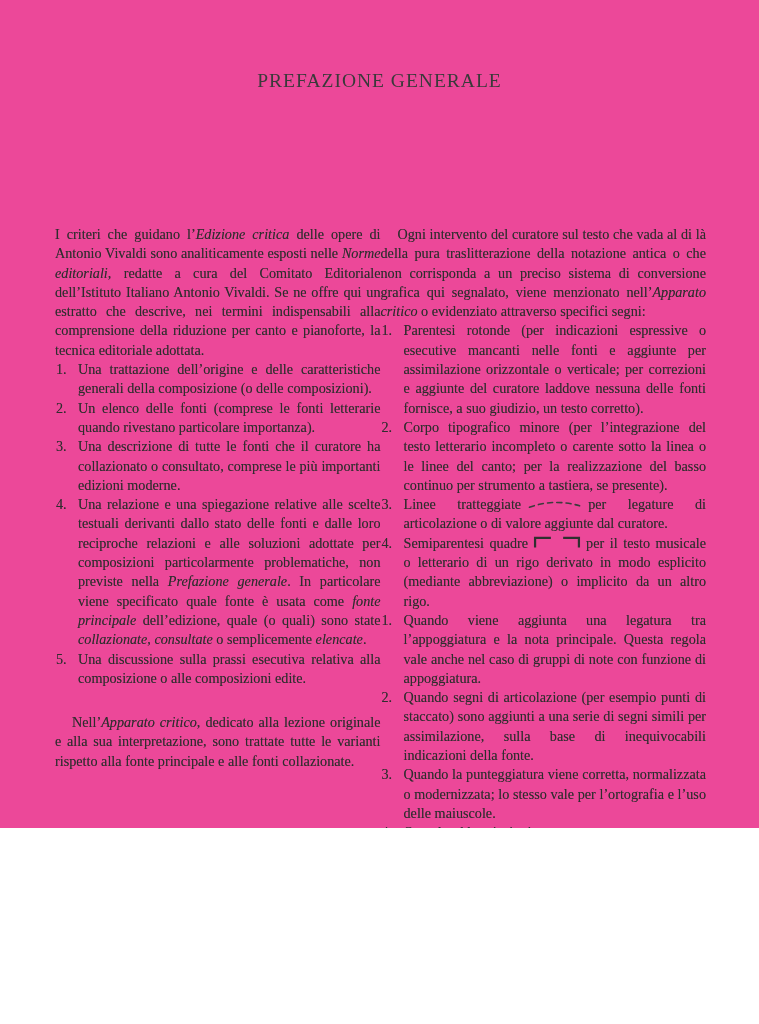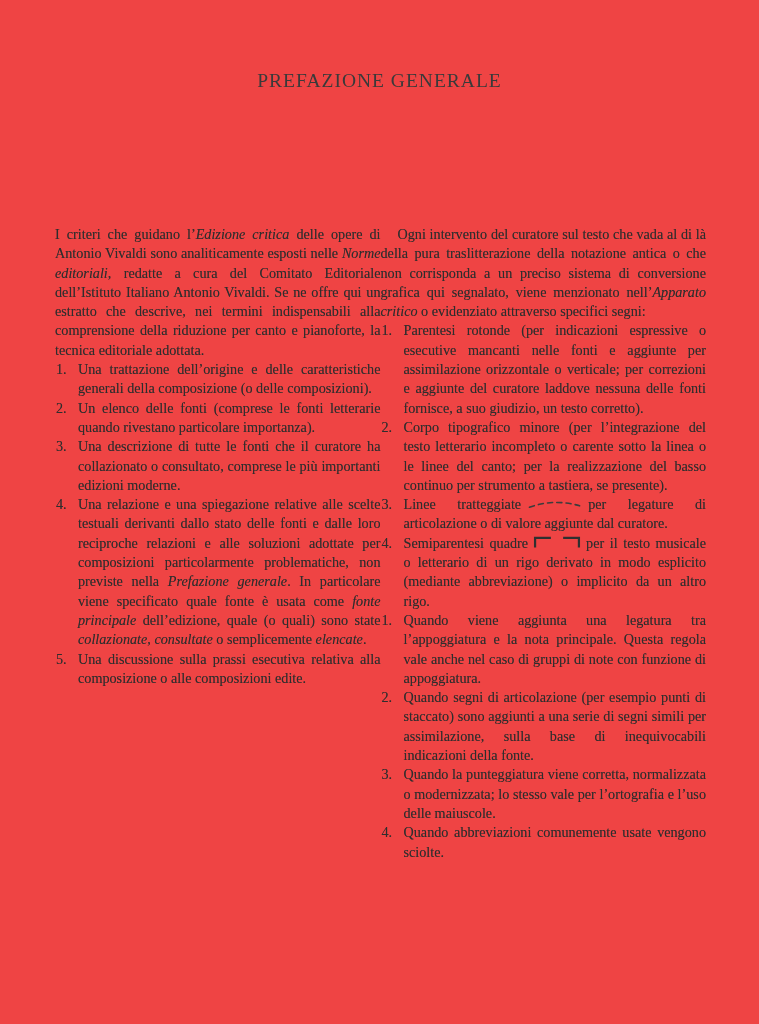--- a/index.html
+++ b/index.html
@@ -1,20 +1,20 @@
 <!DOCTYPE html>
 <html lang="it"><head>
 <meta charset="utf-8">
 <style>
   html, body { margin: 0; padding: 0; background: #ffffff; }
   .page {
     position: relative;
     width: 759px;
-    height: 1024px;
-    background: #ef4444;
+    height: 828px;
+    background: #ec4899;
     overflow: hidden;
     font-family: "Liberation Serif", "DejaVu Serif", serif;
     color: #2e2e2e;
   }
   .title {
     margin-top: 70px;
     text-align: center;
     font-size: 19.5px;
     letter-spacing: 1px;
     color: #3a3a3a;
@@ -56,20 +56,21 @@
   <div class="content">
     <div class="col" id="col-left">
         <p class="para">I criteri che guidano l’<i>Edizione critica</i> delle opere di Antonio Vivaldi sono analiticamente esposti nelle <i>Norme editoriali</i>, redatte a cura del Comitato Editoriale dell’Istituto Italiano Antonio Vivaldi. Se ne offre qui un estratto che descrive, nei termini indispensabili alla comprensione della riduzione per canto e pianoforte, la tecnica editoriale adottata.</p>
         <div class="list sp1">
           <div class="li"><span class="num">1.</span>Una trattazione dell’origine e delle caratteristiche generali della composizione (o delle composizioni).</div>
           <div class="li"><span class="num">2.</span>Un elenco delle fonti (comprese le fonti letterarie quando rivestano particolare importanza).</div>
           <div class="li"><span class="num">3.</span>Una descrizione di tutte le fonti che il curatore ha collazionato o consultato, comprese le più importanti edizioni moderne.</div>
           <div class="li"><span class="num">4.</span>Una relazione e una spiegazione relative alle scelte testuali derivanti dallo stato delle fonti e dalle loro reciproche relazioni e alle soluzioni adottate per composizioni particolarmente problematiche, non previste nella <i>Prefazione generale</i>. In particolare viene specificato quale fonte è usata come <i>fonte principale</i> dell’edizione, quale (o quali) sono state <i>collazionate</i>, <i>consultate</i> o semplicemente <i>elencate</i>.</div>
           <div class="li"><span class="num">5.</span>Una discussione sulla prassi esecutiva relativa alla composizione o alle composizioni edite.</div>
         </div>
+        <p class="para indent sp2">Nell’<i>Apparato critico</i>, dedicato alla lezione originale e alla sua interpretazione, sono trattate tutte le varianti rispetto alla fonte principale e alle fonti collazionate.</p>
       </div>
     <div class="col" id="col-right">
         <p class="para indent">Ogni intervento del curatore sul testo che vada al di là della pura traslitterazione della notazione antica o che non corrisponda a un preciso sistema di conversione grafica qui segnalato, viene menzionato nell’<i>Apparato critico</i> o evidenziato attraverso specifici segni:</p>
         <div class="list sp1">
           <div class="li"><span class="num">1.</span>Parentesi rotonde (per indicazioni espressive o esecutive mancanti nelle fonti e aggiunte per assimilazione orizzontale o verticale; per correzioni e aggiunte del curatore laddove nessuna delle fonti fornisce, a suo giudizio, un testo corretto).</div>
           <div class="li"><span class="num">2.</span>Corpo tipografico minore (per l’integrazione del testo letterario incompleto o carente sotto la linea o le linee del canto; per la realizzazione del basso continuo per strumento a tastiera, se presente).</div>
           <div class="li"><span class="num">3.</span>Linee tratteggiate<svg class="sym slur" viewBox="0 0 60 14">
               <path d="M3,11 Q30,1.5 57,9.5" fill="none" stroke="#3c3c3c" stroke-width="1.7" stroke-dasharray="5.5,4.5" stroke-linecap="round"></path>
             </svg>per legature di articolazione o di valore aggiunte dal curatore.</div>
           <div class="li"><span class="num">4.</span>Semiparentesi quadre<svg class="sym brk" viewBox="0 0 20 14">

